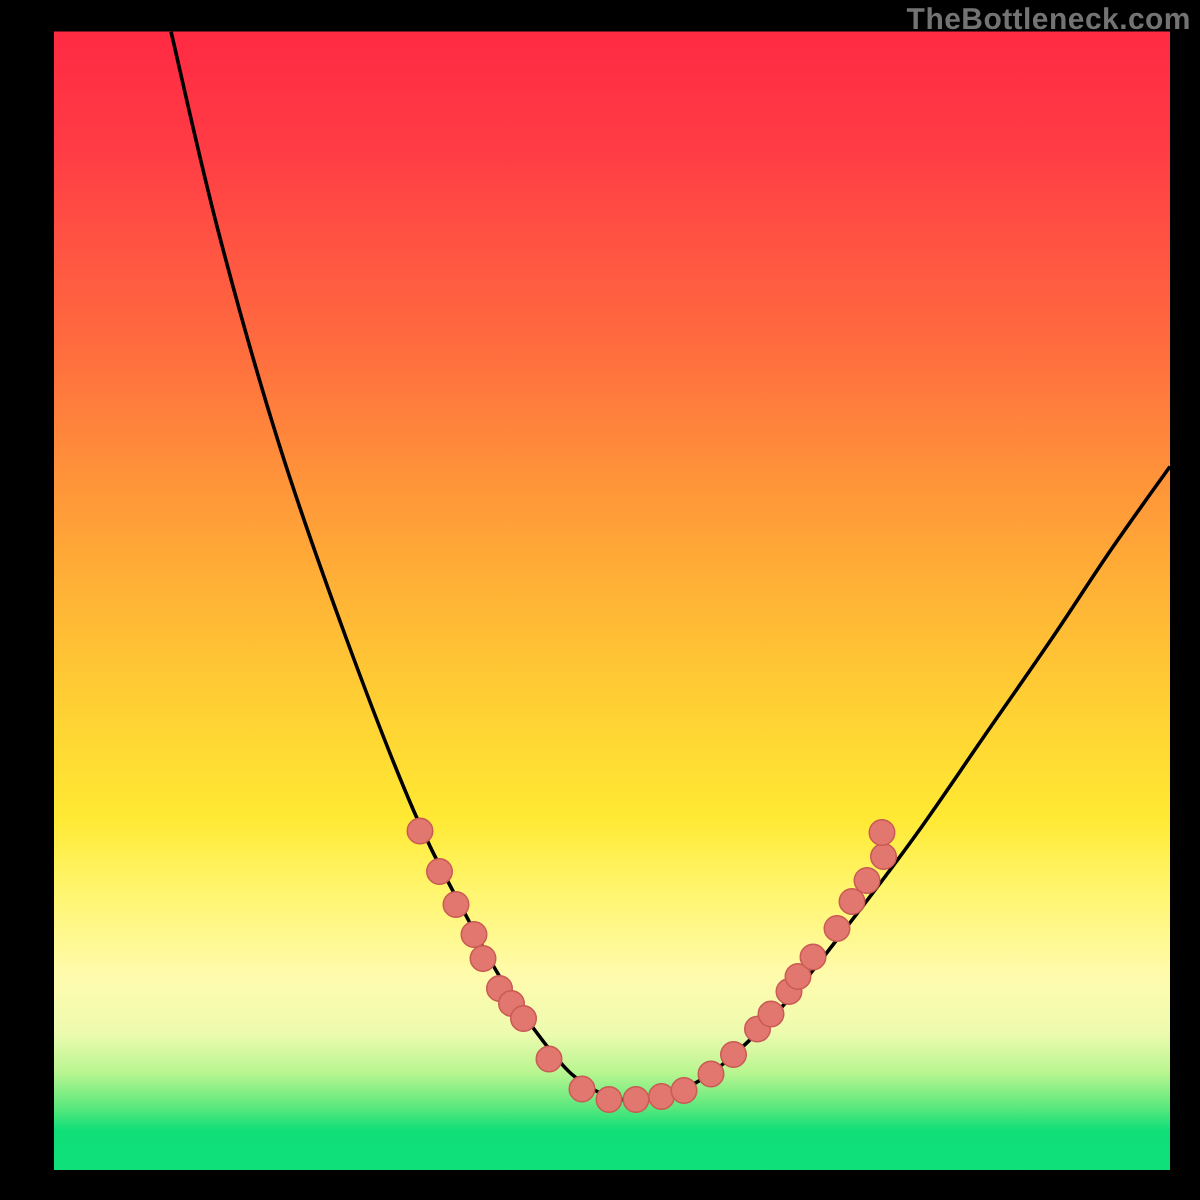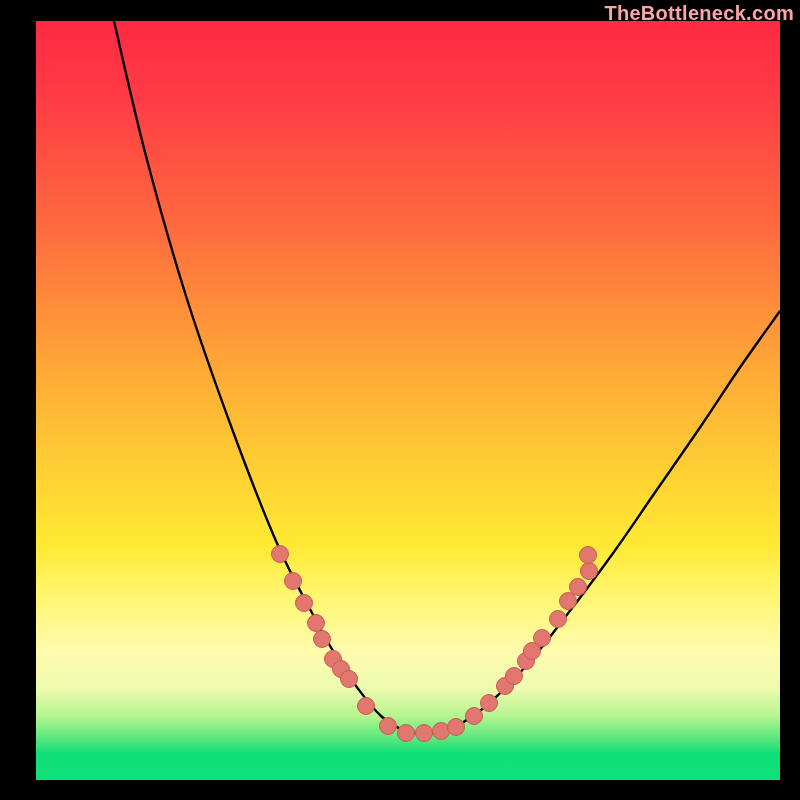--- a/index.html
+++ b/index.html
@@ -41,21 +41,21 @@
       #0fe07a 100%
     );
   }
   .attribution {
     position: absolute;
     top: 2px;
     right: 6px;
     font-family: Arial, Helvetica, sans-serif;
     font-size: 20px;
     font-weight: 600;
-    color: #fca5a5;
+    color: #737373;
     letter-spacing: 0.3px;
     user-select: none;
   }
   svg.overlay {
     position: absolute;
     left: 0;
     top: 0;
     width: 744px;
     height: 759px;
     overflow: visible;

